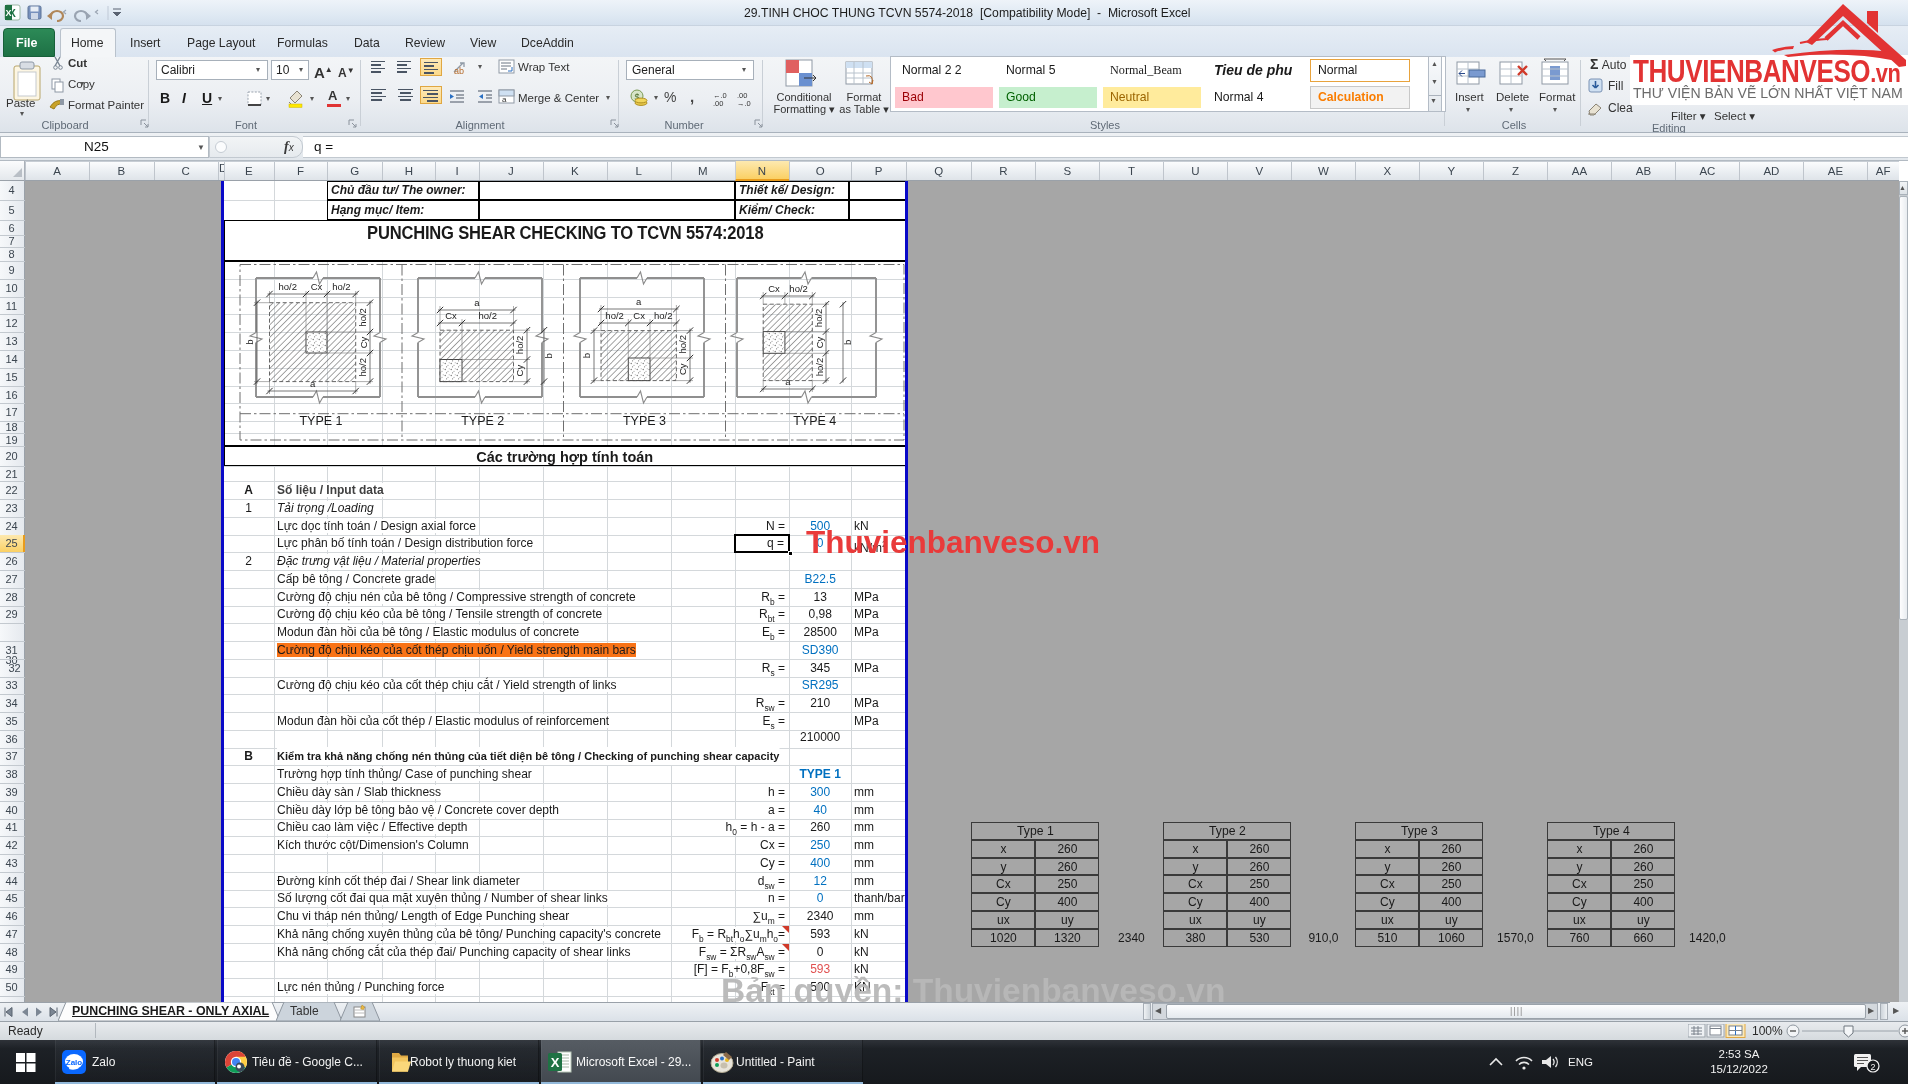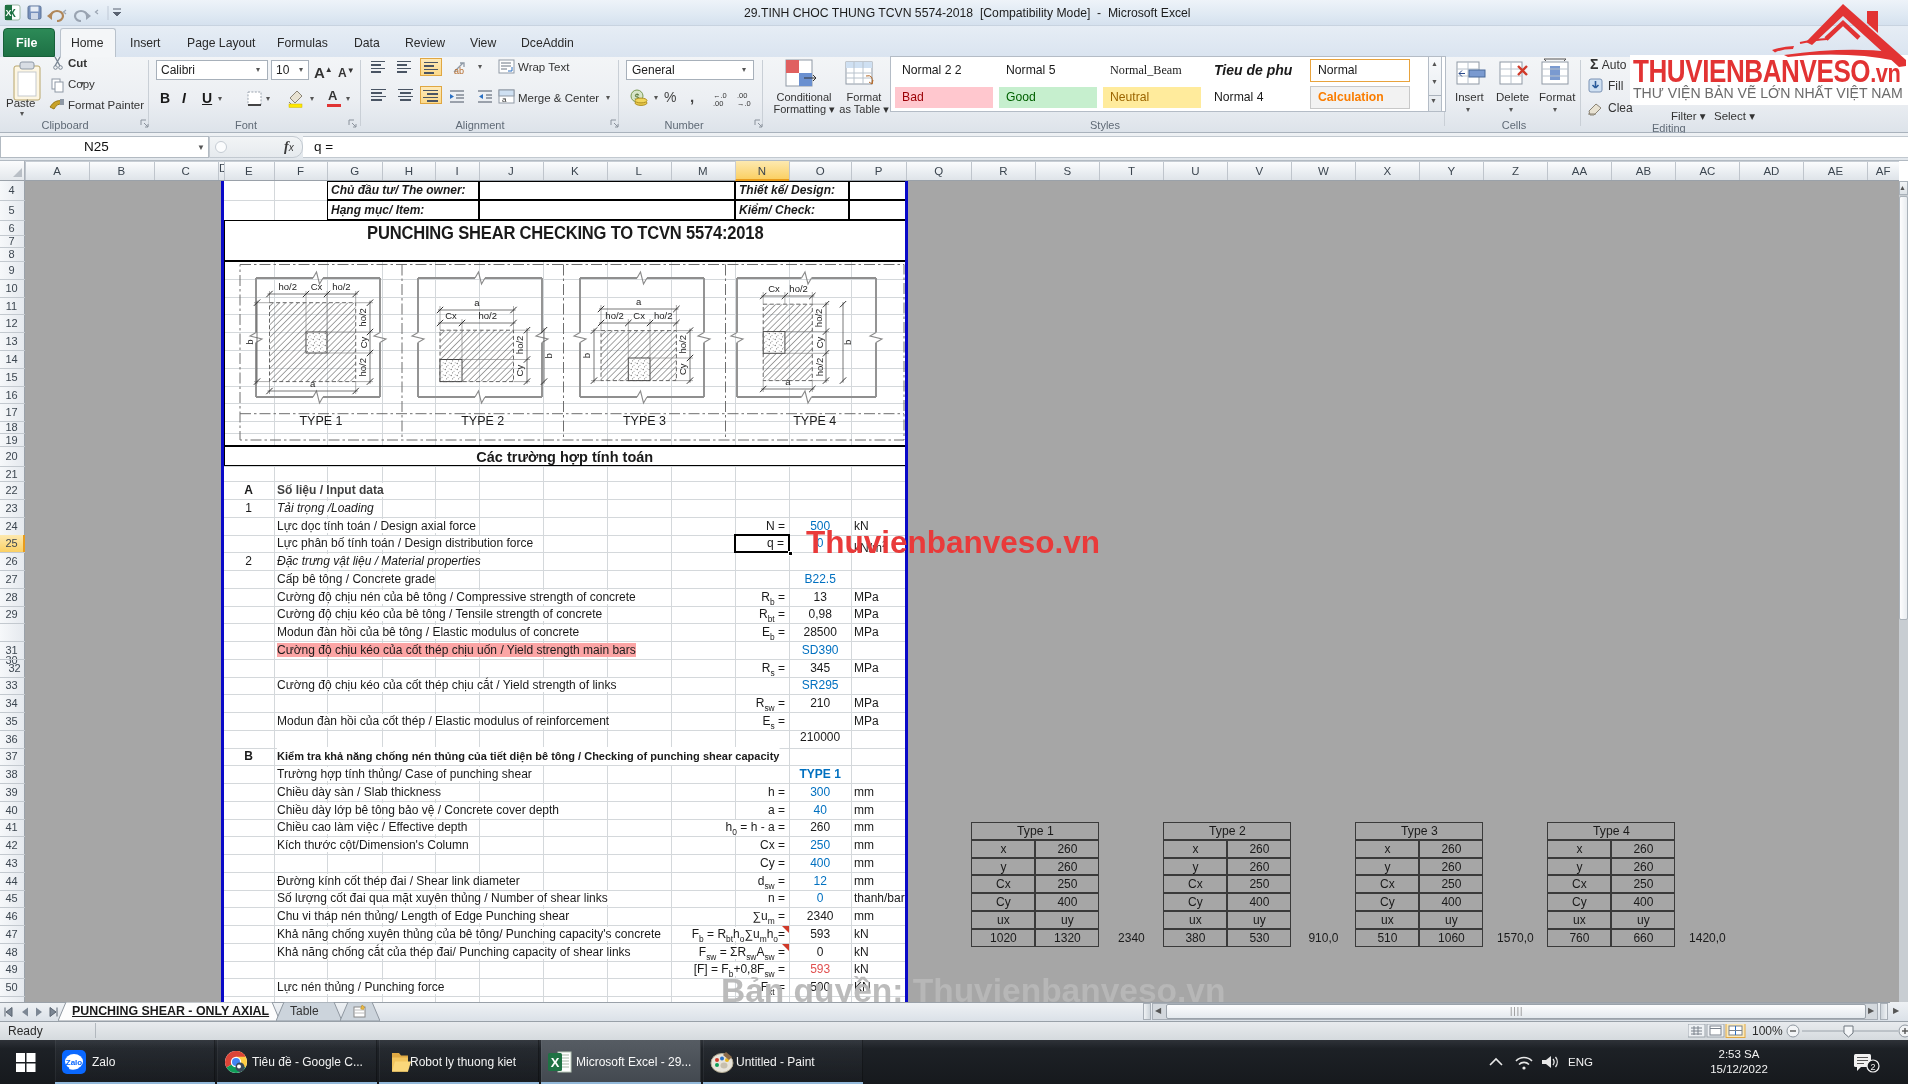--- a/index.html
+++ b/index.html
@@ -993,21 +993,21 @@
 <div style="position:absolute;left:789.1px;top:605.4px;font-size:12.0px;font-weight:normal;color:#1a1a1a;white-space:nowrap;line-height:18.0px;">
       <center style="width:62.1px;color:#1a1a1a;">0,98</center>
     </div>
 <div style="position:absolute;left:854.0px;top:605.4px;font-size:12.0px;font-weight:normal;color:#1a1a1a;white-space:nowrap;line-height:18.0px;"><span style="background:#fff">MPa</span></div>
 <div style="position:absolute;left:277.0px;top:623.1px;font-size:12.0px;font-weight:normal;color:#1a1a1a;white-space:nowrap;line-height:18.0px;"><span style="background:#fff;">Modun đàn hồi của bê tông / Elastic modulus of concrete</span></div>
 <div style="position:absolute;left:535.0px;top:623.1px;font-size:12.0px;font-weight:normal;color:#1a1a1a;white-space:nowrap;line-height:18.0px;"><span style="display:inline-block;width:250px;text-align:right"><span style="background:#fff">E<sub>b</sub> =</span></span></div>
 <div style="position:absolute;left:789.1px;top:623.1px;font-size:12.0px;font-weight:normal;color:#1a1a1a;white-space:nowrap;line-height:18.0px;">
       <center style="width:62.1px;color:#1a1a1a;">28500</center>
     </div>
 <div style="position:absolute;left:854.0px;top:623.1px;font-size:12.0px;font-weight:normal;color:#1a1a1a;white-space:nowrap;line-height:18.0px;"><span style="background:#fff">MPa</span></div>
-<div style="position:absolute;left:277.0px;top:640.9px;font-size:12.0px;font-weight:normal;color:#1a1a1a;white-space:nowrap;line-height:18.0px;"><span style="background:#fca5a5;margin-top:20px;">Cường độ chịu kéo của cốt thép chịu uốn / Yield strength main bars</span></div>
+<div style="position:absolute;left:277.0px;top:640.9px;font-size:12.0px;font-weight:normal;color:#1a1a1a;white-space:nowrap;line-height:18.0px;"><span style="background:#f97316;margin-top:20px;">Cường độ chịu kéo của cốt thép chịu uốn / Yield strength main bars</span></div>
 <div style="position:absolute;left:789.1px;top:640.9px;font-size:12.0px;font-weight:normal;color:#1a1a1a;white-space:nowrap;line-height:18.0px;">
       <center style="width:62.1px;color:#0070c0;">SD390</center>
     </div>
 <div style="position:absolute;left:535.0px;top:658.6px;font-size:12.0px;font-weight:normal;color:#1a1a1a;white-space:nowrap;line-height:18.0px;"><span style="display:inline-block;width:250px;text-align:right"><span style="background:#fff">R<sub>s</sub> =</span></span></div>
 <div style="position:absolute;left:789.1px;top:658.6px;font-size:12.0px;font-weight:normal;color:#1a1a1a;white-space:nowrap;line-height:18.0px;">
       <center style="width:62.1px;color:#1a1a1a;">345</center>
     </div>
 <div style="position:absolute;left:854.0px;top:658.6px;font-size:12.0px;font-weight:normal;color:#1a1a1a;white-space:nowrap;line-height:18.0px;"><span style="background:#fff">MPa</span></div>
 <div style="position:absolute;left:277.0px;top:676.4px;font-size:12.0px;font-weight:normal;color:#1a1a1a;white-space:nowrap;line-height:18.0px;"><span style="background:#fff;">Cường độ chịu kéo của cốt thép chịu cắt / Yield strength of links</span></div>
 <div style="position:absolute;left:789.1px;top:676.4px;font-size:12.0px;font-weight:normal;color:#1a1a1a;white-space:nowrap;line-height:18.0px;">

